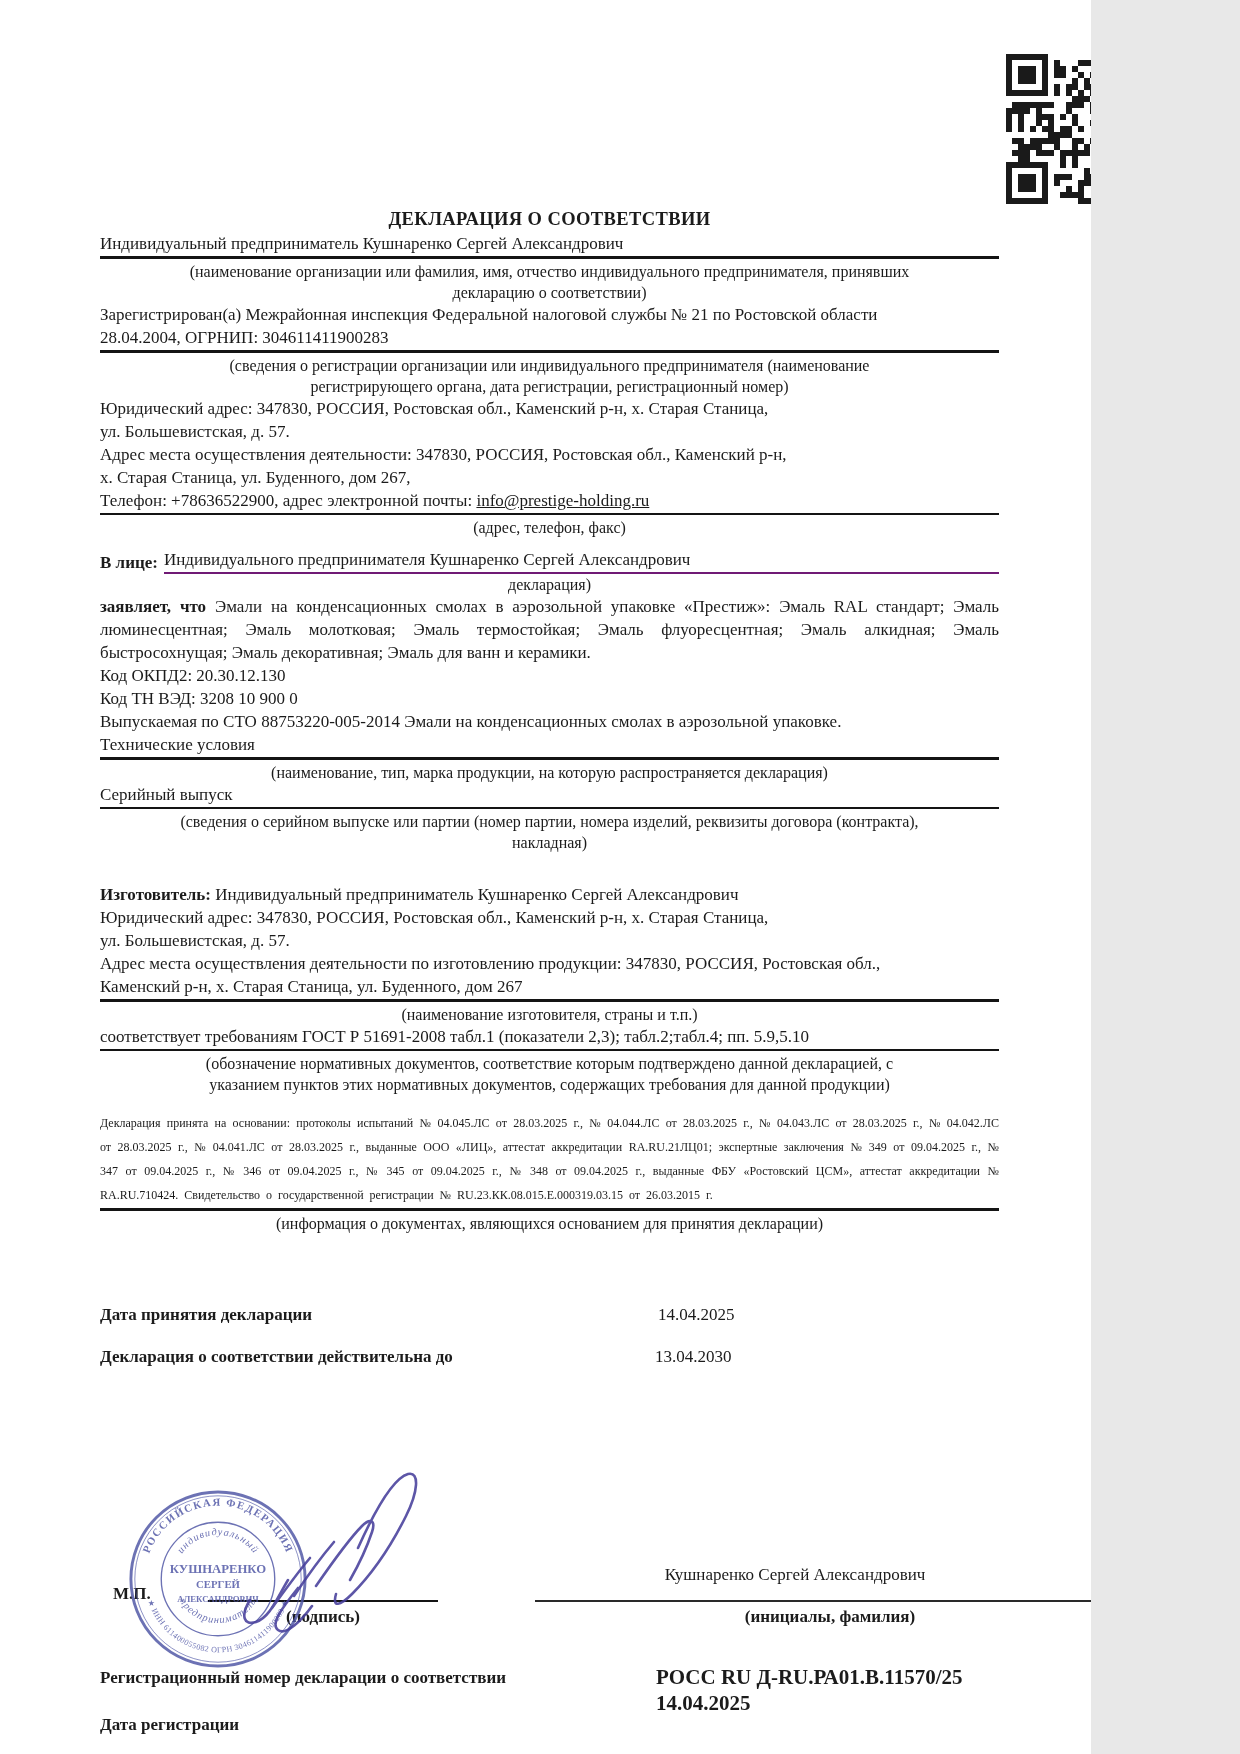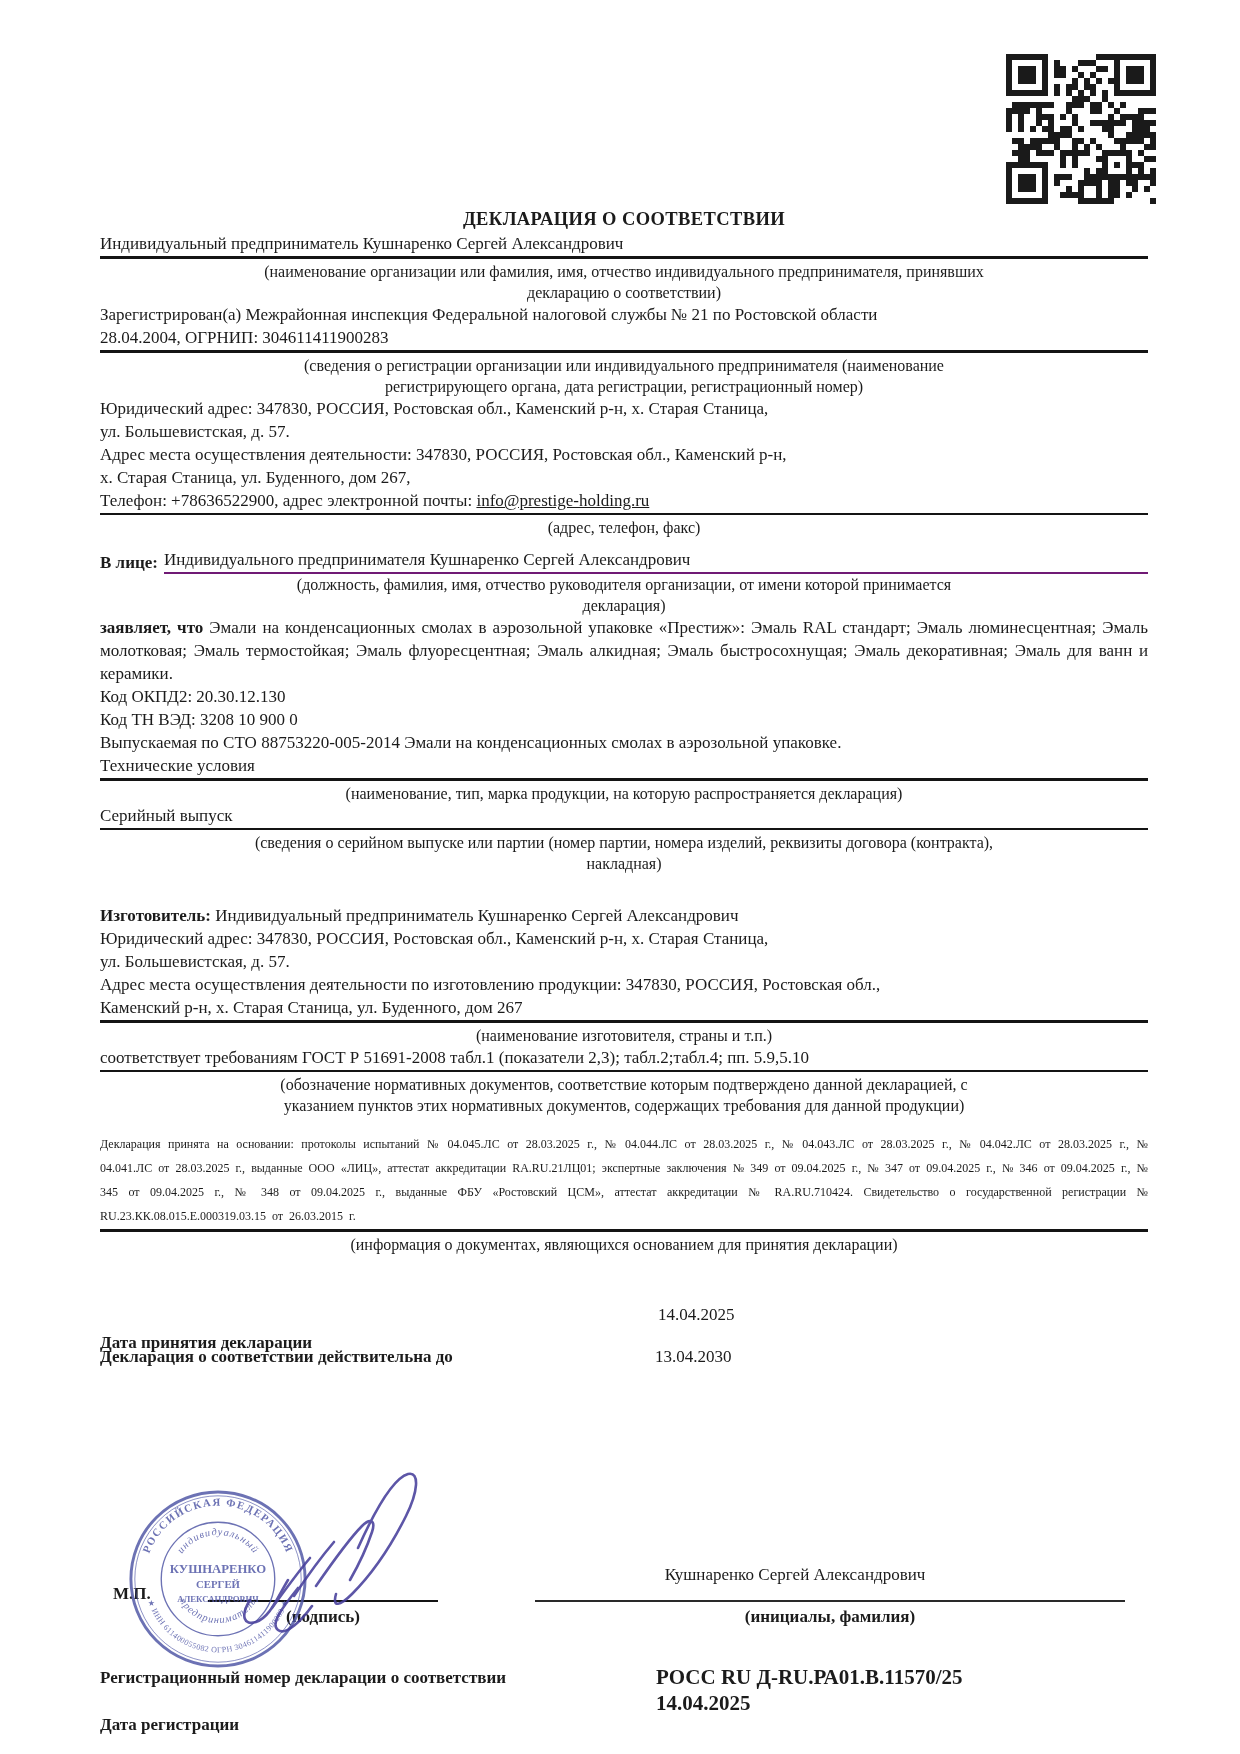--- a/index.html
+++ b/index.html
@@ -1,16 +1,16 @@
 <!DOCTYPE html>
 <html><head>
 <meta charset="utf-8">
 <style>
   html,body{margin:0;padding:0;background:#e8e8e8;}
-  .page{position:relative;width:1240px;height:1754px;background:#ffffff;
+  .page{position:relative;width:1091px;height:1754px;background:#ffffff;
         font-family:"Liberation Serif", serif;color:#1b1b1b;overflow:hidden;}
   .content{padding:206px 92px 0 100px;}
   .title{text-align:center;font-size:18.5px;font-weight:bold;line-height:26px;letter-spacing:.4px;}
   .ln{font-size:17px;line-height:23px;}
   .just{text-align:justify;}
   .cap{font-size:16px;line-height:21px;text-align:center;}
   .rule{border-top:2px solid #141414;margin:1px 0 2px;}
   .rule.thick{border-top:3px solid #141414;}
   b{font-weight:bold;}
   .email{text-decoration:underline;}
@@ -381,21 +381,20 @@
     <div class="ln">х. Старая Станица, ул. Буденного, дом 267,</div>
     <div class="ln"><span>Телефон: +78636522900, адрес электронной почты: </span><span class="email">info@prestige-holding.ru</span></div>
     <div class="rule"></div>
     <div class="cap">(адрес, телефон, факс)</div>
 
     <div class="gap10"></div>
     <div class="ln vrow">
       <span class="vlabel">В лице:</span>
       <span class="vline">Индивидуального предпринимателя Кушнаренко Сергей Александрович</span>
     </div>
-    <div class="cap">(должность, фамилия, имя, отчество руководителя организации, от имени которой принимается</div>
     <div class="cap">декларация)</div>
 
     <div class="ln just"><b>заявляет, что</b> <span>Эмали на конденсационных смолах в аэрозольной упаковке «Престиж»: Эмаль RAL стандарт; Эмаль люминесцентная; Эмаль молотковая; Эмаль термостойкая; Эмаль флуоресцентная; Эмаль алкидная; Эмаль быстросохнущая; Эмаль декоративная; Эмаль для ванн и керамики.</span></div>
     <div class="ln">Код ОКПД2: 20.30.12.130</div>
     <div class="ln">Код ТН ВЭД: 3208 10 900 0</div>
     <div class="ln">Выпускаемая по СТО 88753220-005-2014 Эмали на конденсационных смолах в аэрозольной упаковке.</div>
     <div class="ln">Технические условия</div>
     <div class="rule thick"></div>
     <div class="cap">(наименование, тип, марка продукции, на которую распространяется декларация)</div>
 
@@ -417,21 +416,21 @@
     <div class="rule"></div>
     <div class="cap">(обозначение нормативных документов, соответствие которым подтверждено данной декларацией, с</div>
     <div class="cap">указанием пунктов этих нормативных документов, содержащих требования для данной продукции)</div>
 
     <div class="gap16"></div>
     <div class="basis">Декларация принята на основании: протоколы испытаний № 04.045.ЛС от 28.03.2025 г., № 04.044.ЛС от 28.03.2025 г., № 04.043.ЛС от 28.03.2025 г., № 04.042.ЛС от 28.03.2025 г., № 04.041.ЛС от 28.03.2025 г., выданные ООО «ЛИЦ», аттестат аккредитации RA.RU.21ЛЦ01; экспертные заключения № 349 от 09.04.2025 г., № 347 от 09.04.2025 г., № 346 от 09.04.2025 г., № 345 от 09.04.2025 г., № 348 от 09.04.2025 г., выданные ФБУ «Ростовский ЦСМ», аттестат аккредитации № RA.RU.710424. Свидетельство о государственной регистрации № RU.23.КК.08.015.Е.000319.03.15 от 26.03.2015 г.</div>
     <div class="rule thick"></div>
     <div class="cap">(информация о документах, являющихся основанием для принятия декларации)</div>
   </div>
 
-  <div class="abs blabel" style="left:100px;top:1303px;margin-top:28px;">Дата принятия декларации</div>
+  <div class="abs blabel" style="left:100px;top:1303px;">Дата принятия декларации</div>
   <div class="abs bval" style="left:658px;top:1303px;">14.04.2025</div>
 
   <div class="abs blabel" style="left:100px;top:1345px;">Декларация о соответствии действительна до</div>
   <div class="abs bval" style="left:655px;top:1345px;">13.04.2030</div>
 
   <div class="abs blabel" style="left:113px;top:1582px;">М.П.</div>
   <div class="abs sigline" style="left:208px;top:1600px;width:230px;"></div>
   <div class="abs sigcap" style="left:208px;top:1606px;width:230px;">(подпись)</div>
 
   <div class="abs bval" style="left:535px;top:1563px;width:520px;text-align:center;">Кушнаренко Сергей Александрович</div>

